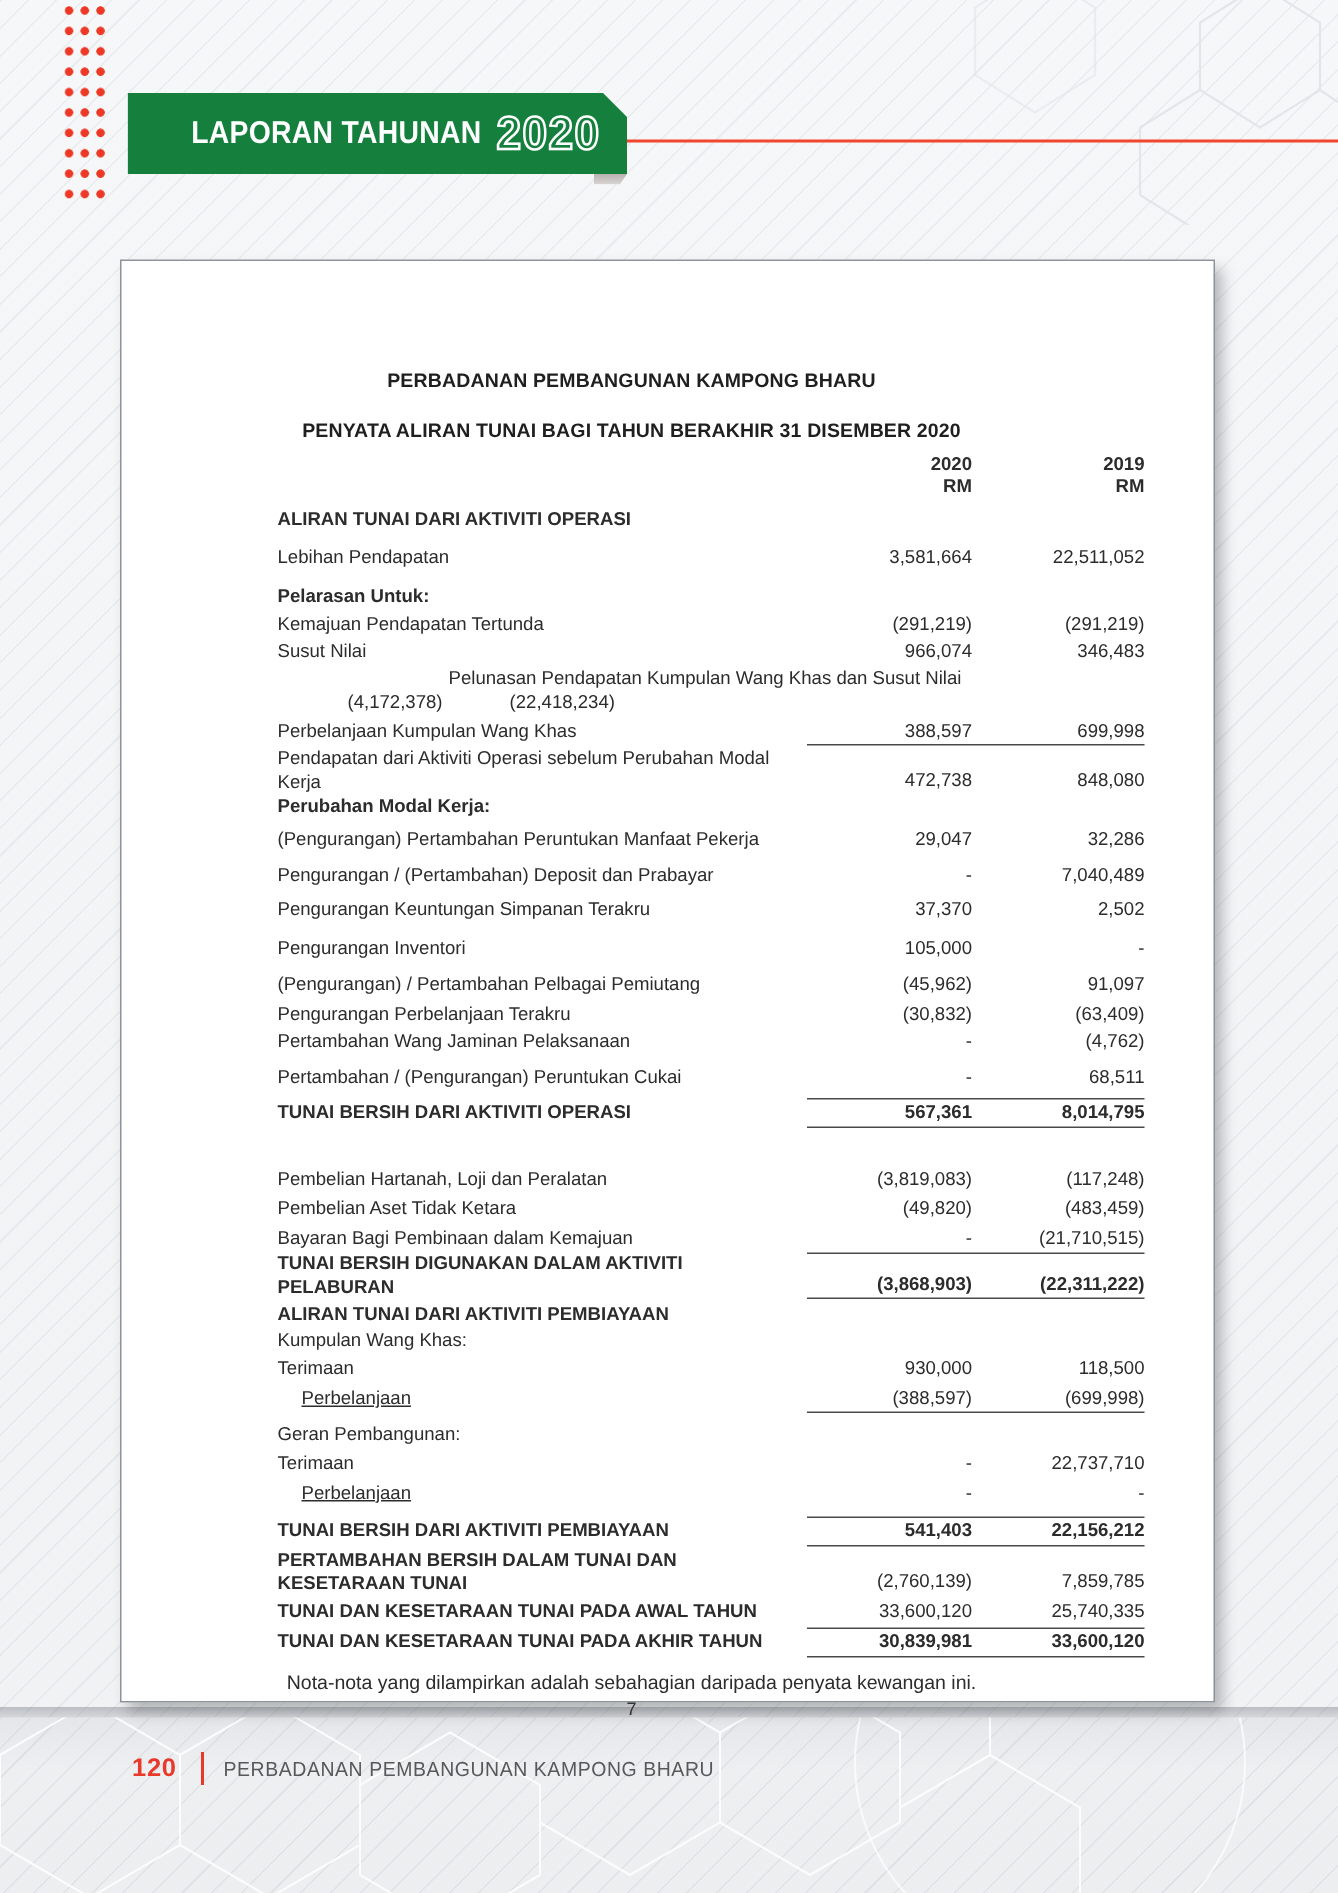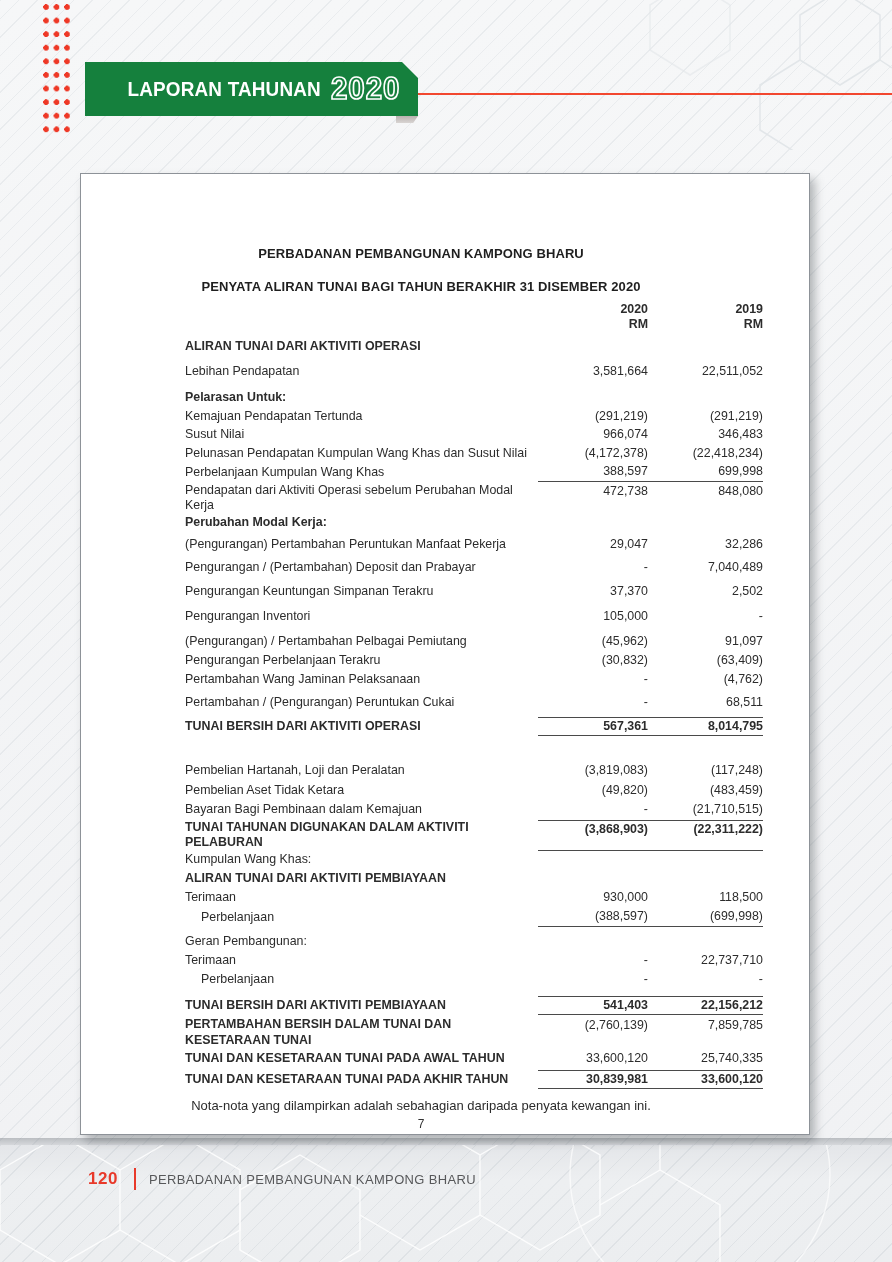--- a/index.html
+++ b/index.html
@@ -68,22 +68,22 @@
   }
   .doc-subtitle{margin-top:17px;}
   
   .tbl{margin-left:104px;width:578px;margin-top:8px;}
   .colheads{display:flex;justify-content:flex-end;font-weight:700;margin-bottom:7px;}
   .colheads .ch{width:110px;text-align:right;line-height:15px;}
   .colheads .ch + .ch{width:115px;}
   .row{display:flex;align-items:center;min-height:16px;margin-top:2px;}
   .row .lab{flex:1;padding-right:8px;}
   .row.b .lab{font-weight:700;}
-  .row.ind .lab{padding-left:16px;}
-  .vals{width:225px;display:flex;align-items:flex-start;align-self:stretch;padding:1px 0;box-sizing:border-box;}
+  .row.ind .lab{padding-left:16px;text-decoration:underline;}
+  .vals{width:225px;display:flex;align-items:flex-end;align-self:stretch;padding:1px 0;box-sizing:border-box;}
   .vals .c{width:110px;text-align:right;}
   .vals .c2{width:115px;}
   .row.bv .vals .c{font-weight:700;}
   .vals.la{border-top:1.4px solid #4a4a4a;}
   .vals.lb{border-bottom:1.4px solid #4a4a4a;}
   .footnote{text-align:center;margin-top:9px;font-size:13px;color:#2c2c2c;}
   .pageno{text-align:center;margin-top:3px;font-size:12px;color:#333;}
   
   .footer-row{
     position:absolute;left:88px;top:1168px;display:flex;align-items:center;z-index:5;
@@ -173,21 +173,21 @@
               <div class="c c2">(291,219)</div>
             </div>
           </div>
           <div class="row" style="margin-top: 1px;">
             <div class="lab">Susut Nilai</div>
             <div class="vals">
               <div class="c">966,074</div>
               <div class="c c2">346,483</div>
             </div>
           </div>
-          <div class="row" style="margin-top: 1px;">
+          <div class="row" style="margin-top: 1px; flex-direction: column;">
             <div class="lab">Pelunasan Pendapatan Kumpulan Wang Khas dan Susut Nilai</div>
             <div class="vals">
               <div class="c">(4,172,378)</div>
               <div class="c c2">(22,418,234)</div>
             </div>
           </div>
           <div class="row" style="margin-top: 1px;">
             <div class="lab">Perbelanjaan Kumpulan Wang Khas</div>
             <div class="vals lb">
               <div class="c">388,597</div>
@@ -292,35 +292,35 @@
             </div>
           </div>
           <div class="row">
             <div class="lab">Bayaran Bagi Pembinaan dalam Kemajuan</div>
             <div class="vals">
               <div class="c">-</div>
               <div class="c c2">(21,710,515)</div>
             </div>
           </div>
           <div class="row b bv" style="margin-top: 1px;">
-            <div class="lab">TUNAI TAHUNAN DIGUNAKAN DALAM  AKTIVITI PELABURAN</div>
+            <div class="lab">TUNAI BERSIH DIGUNAKAN DALAM  AKTIVITI PELABURAN</div>
             <div class="vals la lb">
               <div class="c">(3,868,903)</div>
               <div class="c c2">(22,311,222)</div>
             </div>
           </div>
-          <div class="row" style="margin-top: 1px;">
-            <div class="lab">Kumpulan Wang Khas:</div>
-            <div class="vals">
-              <div class="c"></div>
-              <div class="c c2"></div>
-            </div>
-          </div>
           <div class="row b" style="margin-top: 3px;">
             <div class="lab">ALIRAN TUNAI DARI AKTIVITI PEMBIAYAAN</div>
+            <div class="vals">
+              <div class="c"></div>
+              <div class="c c2"></div>
+            </div>
+          </div>
+          <div class="row" style="margin-top: 1px;">
+            <div class="lab">Kumpulan Wang Khas:</div>
             <div class="vals">
               <div class="c"></div>
               <div class="c c2"></div>
             </div>
           </div>
           <div class="row">
             <div class="lab">Terimaan</div>
             <div class="vals">
               <div class="c">930,000</div>
               <div class="c c2">118,500</div>

